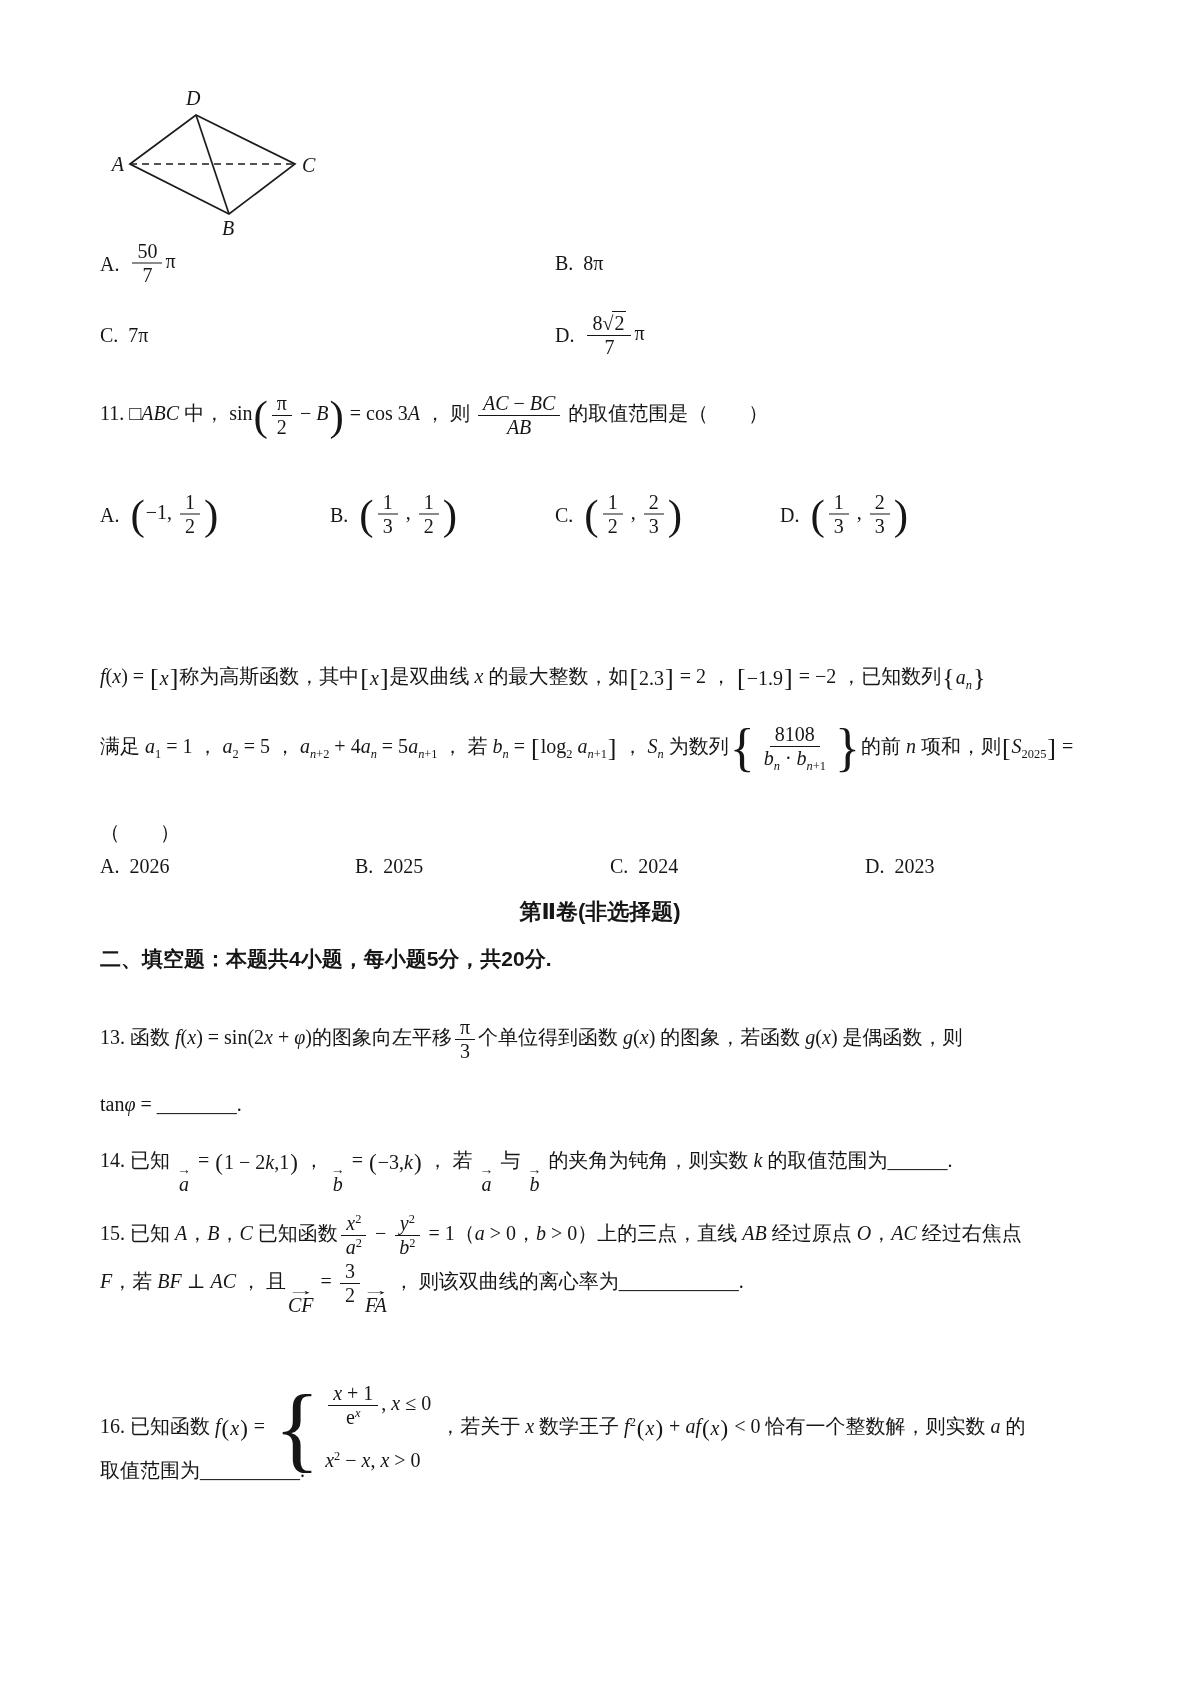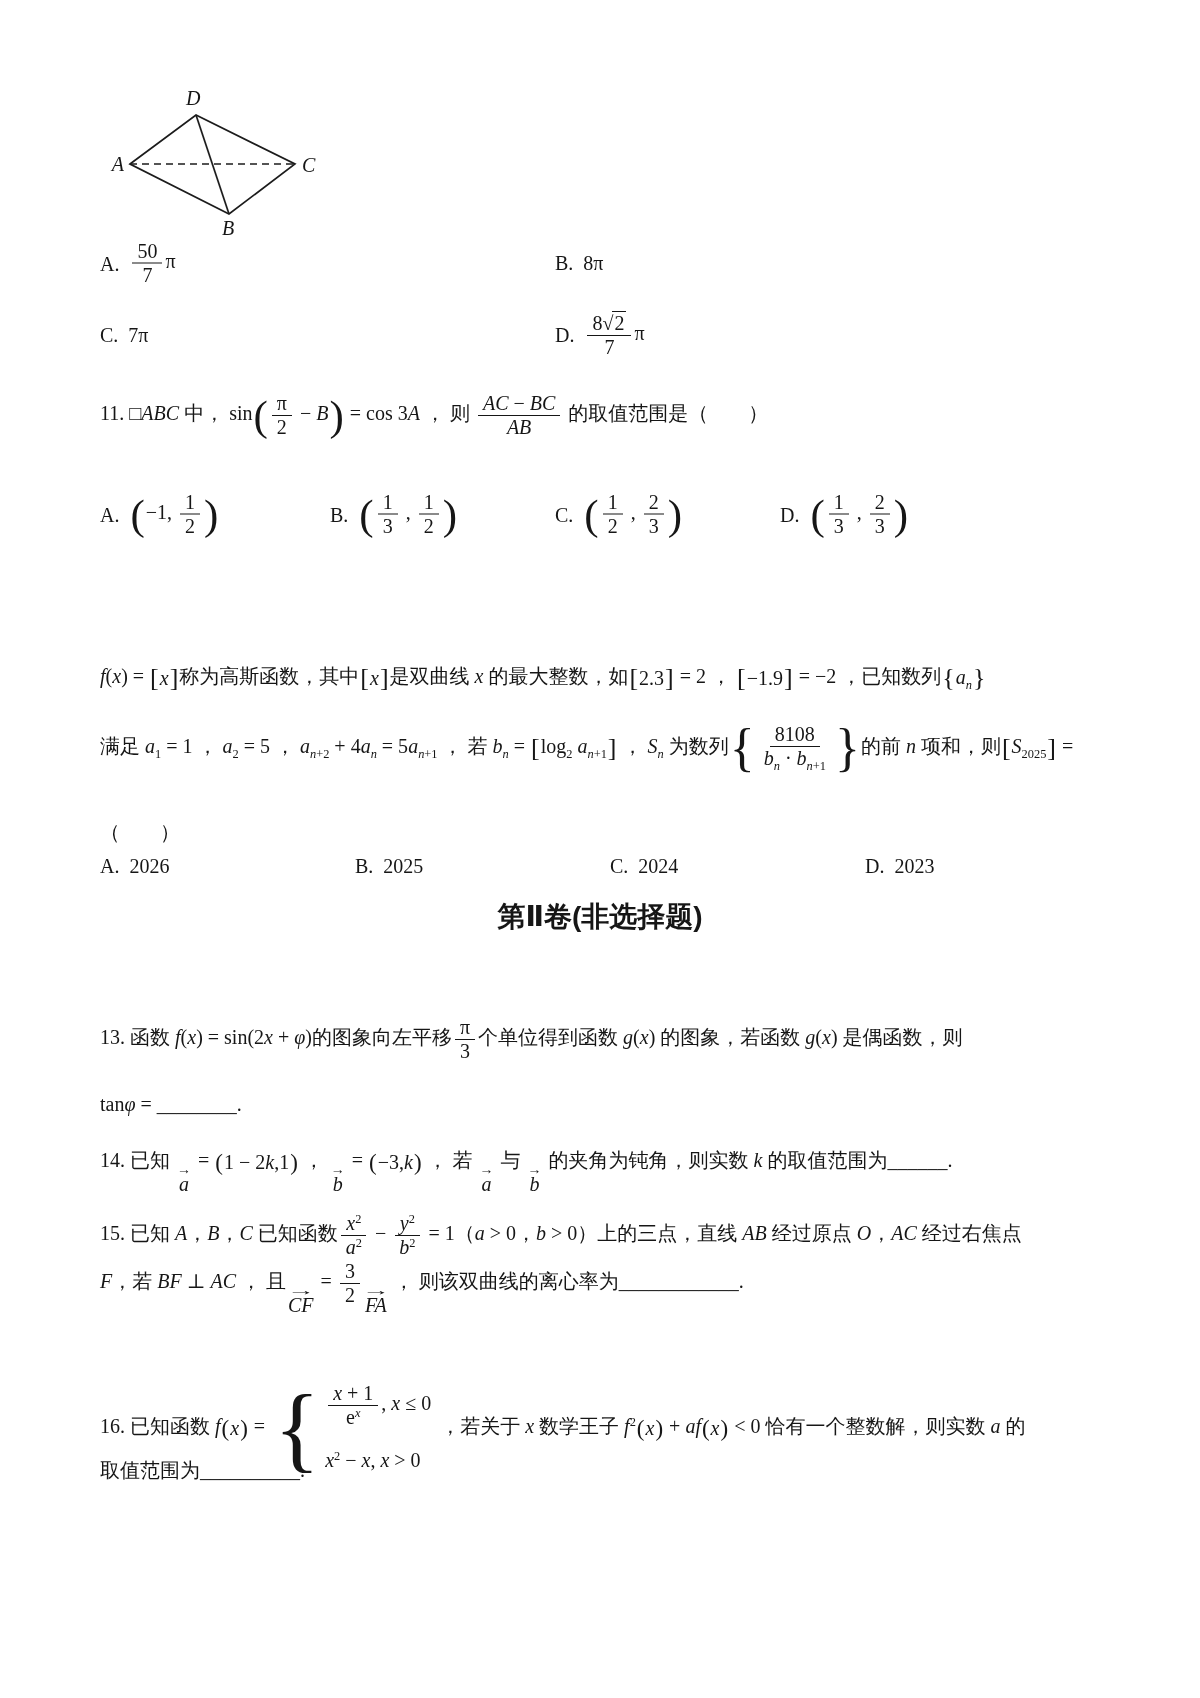--- a/index.html
+++ b/index.html
@@ -30,21 +30,21 @@
   .fence{line-height:1;flex:none}
   .fin{display:inline-block;white-space:nowrap;padding:0 1px}
   .cases{display:inline-flex;align-items:center;vertical-align:middle;margin:0 4px}
   .cbrace{font-size:4.8em;font-weight:300;line-height:.78;flex:none}
   .crows{display:flex;flex-direction:column;gap:17px;margin-left:5px}
   .crow{display:inline-block;white-space:nowrap}
   .optrow{width:1010px}
   .opt{position:absolute;top:50%;transform:translateY(-50%);display:flex;align-items:center;
        gap:10px;white-space:nowrap}
   .opt .math{display:inline-block}
-  .title{left:0;width:1200px;text-align:center;font-weight:700;font-size:28px;
+  .title{left:0;width:1200px;text-align:center;font-weight:700;font-size:22px;
          font-family:"Liberation Sans","DejaVu Sans",sans-serif}
   .section{font-weight:700;font-size:21px;font-family:"Liberation Sans","DejaVu Sans",sans-serif}
   svg text{font-size:20px;font-style:italic;font-family:"Liberation Serif","DejaVu Serif",serif;fill:#161616}
 </style>
 </head>
 <body>
 
 <div class="page">
 
   <svg class="blk" style="top:88px;left:100px" width="240" height="155" viewBox="0 0 240 155">
@@ -211,20 +211,21 @@
       <span class="optlabel">C.</span>
       <span>2024</span>
     </span>
     <span class="opt" style="left:765px">
       <span class="optlabel">D.</span>
       <span>2023</span>
     </span>
   </div>
 
   <div class="blk title" style="top:897px">第Ⅱ卷(非选择题)</div>
+  <div class="blk section" style="top:944px">二、填空题：本题共4小题，每小题5分，共20分.</div>
 
   <div class="blk" style="top:1016px">
     <span class="math"><span class="cn">13. 函数 </span><span class="it">f</span><span class="rm">(</span><span class="it">x</span><span class="rm">) = sin(2</span><span class="it">x</span><span class="rm"> + </span><span class="it">φ</span><span class="rm">)</span><span class="cn">的图象向左平移</span><span class="frac">
           <span class="num"><span class="rm">π</span></span>
           <span class="den"><span class="rm">3</span></span>
         </span><span class="cn">个单位得到函数 </span><span class="it">g</span><span class="rm">(</span><span class="it">x</span><span class="rm">)</span><span class="cn"> 的图象，若函数 </span><span class="it">g</span><span class="rm">(</span><span class="it">x</span><span class="rm">)</span><span class="cn"> 是偶函数，则</span></span>
   </div>
   <div class="blk" style="top:1090px">
     <span class="math"><span class="rm">tan</span><span class="it">φ</span><span class="rm"> = ________.</span></span>
   </div>

